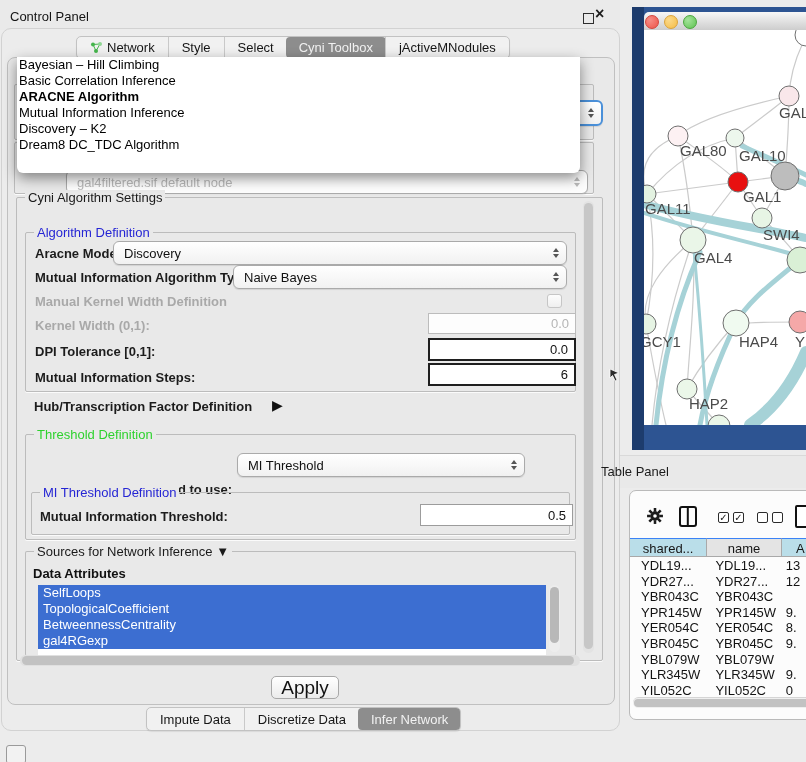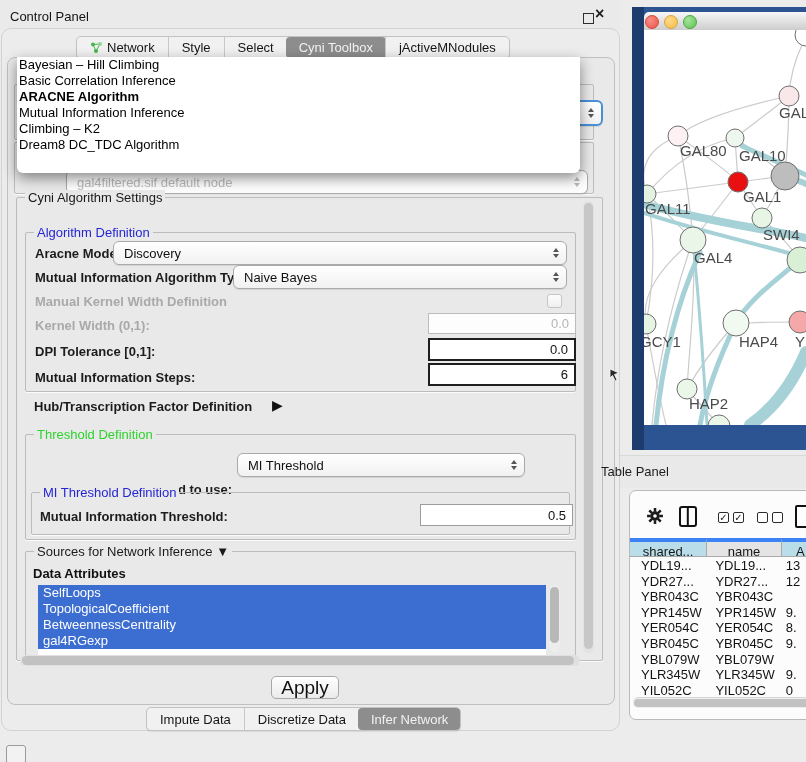--- a/index.html
+++ b/index.html
@@ -70,21 +70,21 @@
   .net-frame-left{left:632px;top:7px;width:12px;height:443px;background:#1d3c6d;}
   .net-titlebar{left:644px;top:12px;width:162px;height:18px;background:linear-gradient(#f7f7f7,#cdcdcd);
                 border-bottom:1px solid #8e8e8e;border-top-left-radius:5px;}
   .light{width:12px;height:12px;border-radius:50%;top:15px;}
   .net-canvas{left:644px;top:30px;width:162px;height:395px;background:#ffffff;}
 
   .tp-header-bar{left:620px;top:455px;width:186px;height:32px;background:#e9e9e9;border-top:1px solid #d9d9d9;}
   .tp-title{left:601px;top:464px;color:#1b1b1b;}
   .tp-box{left:629px;top:490px;width:190px;height:228px;background:#fcfcfc;border:1px solid #bababa;border-radius:7px;overflow:hidden;}
   .tp-head{display:flex;height:19px;line-height:19px;text-align:center;font-size:13px;color:#161616;}
-  .tp-head .cell{border-right:1px solid #a9a9a9;border-top:4px solid #3b82f6;border-bottom:1px solid #a9a9a9;box-sizing:border-box;}
+  .tp-head .cell{border-right:1px solid #a9a9a9;border-top:1px solid #3b82f6;border-bottom:1px solid #a9a9a9;box-sizing:border-box;}
   .tp-rows{overflow:hidden;}
   .tp-row{display:flex;height:15.6px;line-height:15.6px;font-size:13px;color:#131313;}
   .tp-row .c{overflow:hidden;white-space:nowrap;box-sizing:border-box;}
 
   .icon-box{box-sizing:border-box;}
   .chk{width:11px;height:11px;border:1.6px solid #2b2b2b;border-radius:2px;box-sizing:border-box;
        font-size:10px;line-height:9px;text-align:center;color:#1b1b1b;background:#fff;}
 
   .cursor{pointer-events:none;}
 </style>
@@ -140,21 +140,21 @@
         <div class="down" style="border-top-color:#bbb;"></div>
       </span>
   </div>
 
   <div class="abs popup">
     <div id="popupItems">
         <div class="item">Bayesian – Hill Climbing</div>
         <div class="item">Basic Correlation Inference</div>
         <div class="item bold">ARACNE Algorithm</div>
         <div class="item">Mutual Information Inference</div>
-        <div class="item">Climbing – K2</div>
+        <div class="item">Discovery – K2</div>
         <div class="item">Dream8 DC_TDC Algorithm</div>
       </div>
   </div>
 
   <div class="abs group" style="left:16px;top:197px;width:585px;height:462px;background:#e9e9e9;">
     <span class="group-title">Cyni Algorithm Settings</span>
   </div>
   <div class="abs vscroll" style="left:583px;top:201px;width:11px;height:452px;">
     <div class="thumb" style="top:2px;height:446px;"></div>
   </div>

